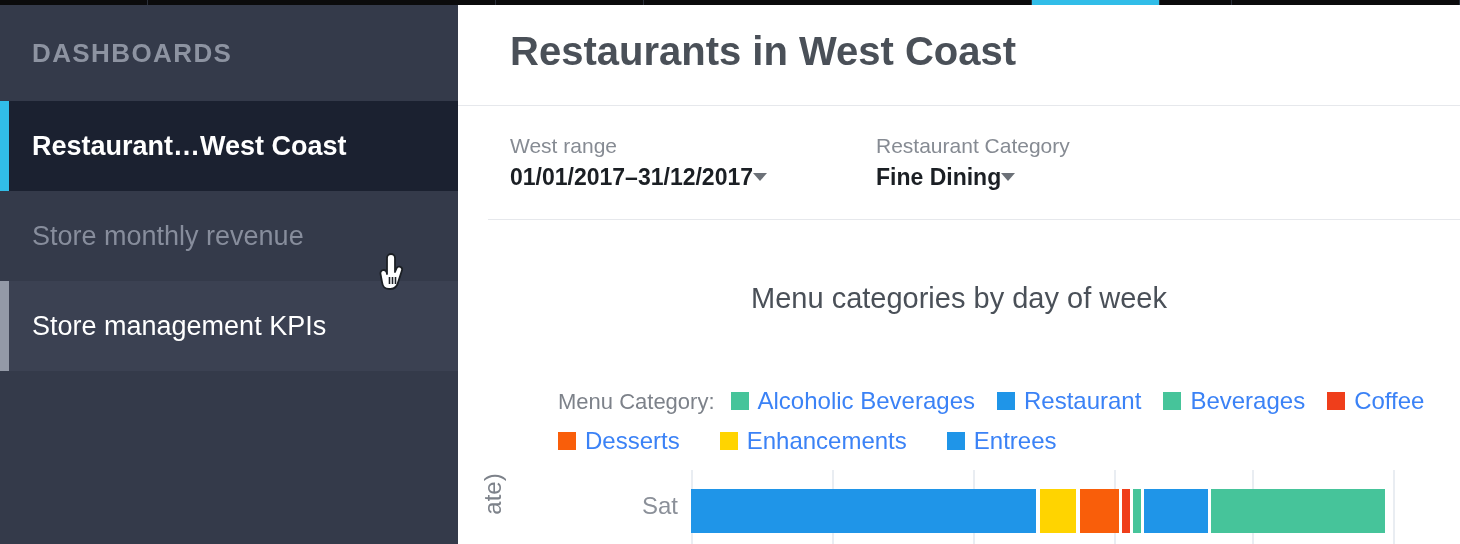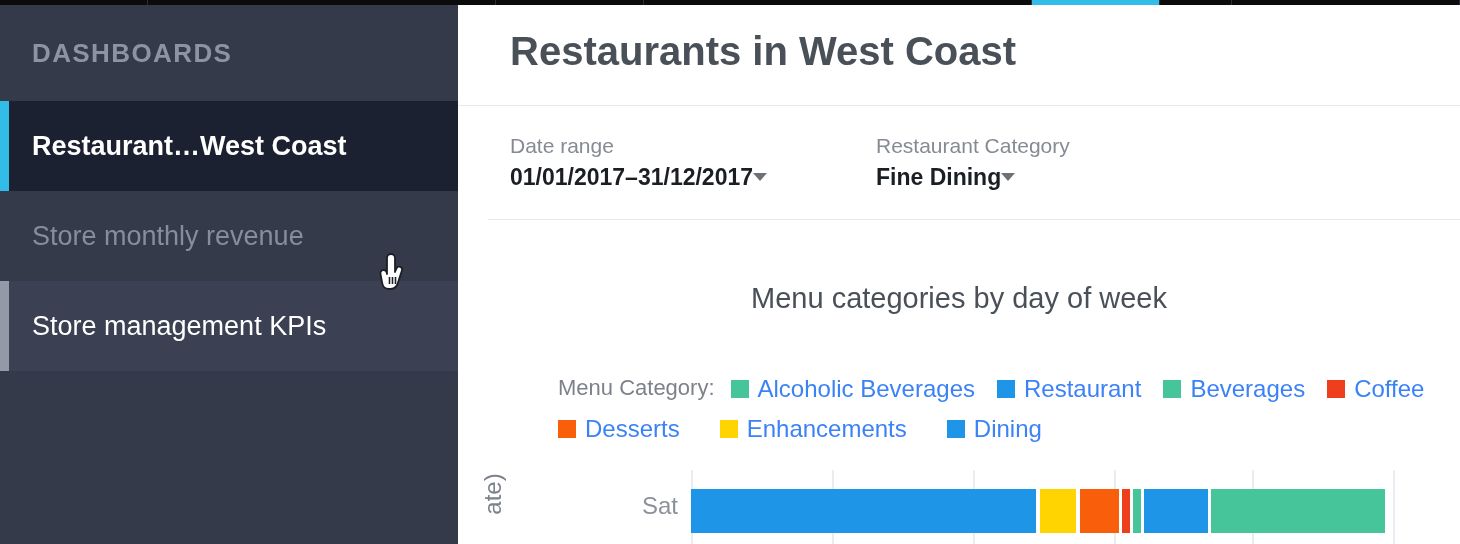--- a/index.html
+++ b/index.html
@@ -90,21 +90,21 @@
     position: absolute; left: 30px; top: 113px; width: 972px; height: 1px; background: #e6e8ec;
   }
 
   
   #chart-panel { position: absolute; left: 0; top: 215px; width: 1002px; height: 324px; padding-left: 20px; }
   #chart-title {
     position: absolute; left: 0; top: 62px; width: 1002px; text-align: center;
     font-size: 29px; color: #4a5058;
   }
   #legend { position: absolute; left: 100px; top: 155px; width: 900px; }
-  .legend-row { display: flex; align-items: flex-start; flex-wrap: nowrap; height: 40px; }
+  .legend-row { display: flex; align-items: flex-end; flex-wrap: nowrap; height: 40px; }
   .legend-prefix { font-size: 22px; color: #7d828a; margin-right: 16px; white-space: nowrap; }
   .legend-entry { display: flex; align-items: center; margin-right: 22px; white-space: nowrap; }
   .swatch { width: 18px; height: 18px; margin-right: 9px; flex: 0 0 auto; }
   .legend-text { font-size: 24px; color: #3b82f6; }
 
   
   #plot { position: absolute; left: 0; top: 250px; width: 1002px; height: 89px; }
   #y-axis-label {
     position: absolute; left: -10px; top: 10px;
     width: 90px; text-align: center;
@@ -164,21 +164,21 @@
     </svg>
   </aside>
 
   <main id="main">
 
     <h1 id="page-title">Restaurants in West Coast</h1>
     <div id="title-rule"></div>
 
     <section id="filters">
       <div class="filter" style="left:52px">
-        <div class="filter-label">Date range</div>
+        <div class="filter-label">West range</div>
         <div class="filter-value-row">
           <span class="filter-value">01/01/2017–31/12/2017</span>
           <span class="caret"></span>
         </div>
       </div>
 
       <div class="filter" style="left:418px">
         <div class="filter-label">Restaurant Category</div>
         <div class="filter-value-row">
           <span class="filter-value">Fine Dining</span>
@@ -218,21 +218,21 @@
               <span class="legend-entry">
                 <span class="swatch" style="background: rgb(249, 94, 10);"></span>
                 <span class="legend-text">Desserts</span>
               </span>
               <span class="legend-entry">
                 <span class="swatch" style="background: rgb(255, 212, 0);"></span>
                 <span class="legend-text">Enhancements</span>
               </span>
               <span class="legend-entry">
                 <span class="swatch" style="background: rgb(31, 149, 232);"></span>
-                <span class="legend-text">Dining</span>
+                <span class="legend-text">Entrees</span>
               </span>
             </span>
         </div>
       </div>
 
       <div id="plot">
         <div id="y-axis-label">ate)</div>
         <div id="row-label">Sat</div>
         <div id="gridlines">
             <div class="gridline" style="left: 233px;"></div>

